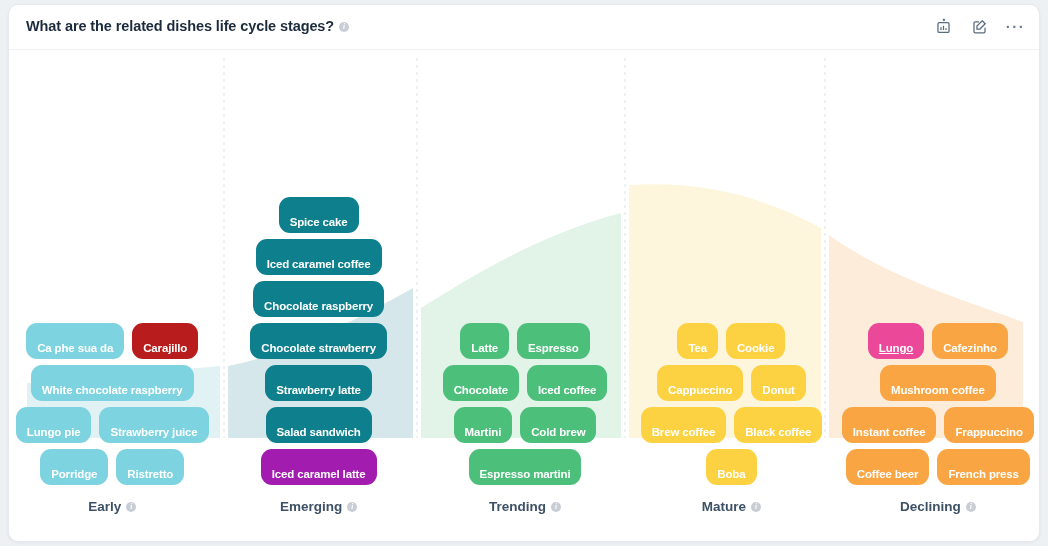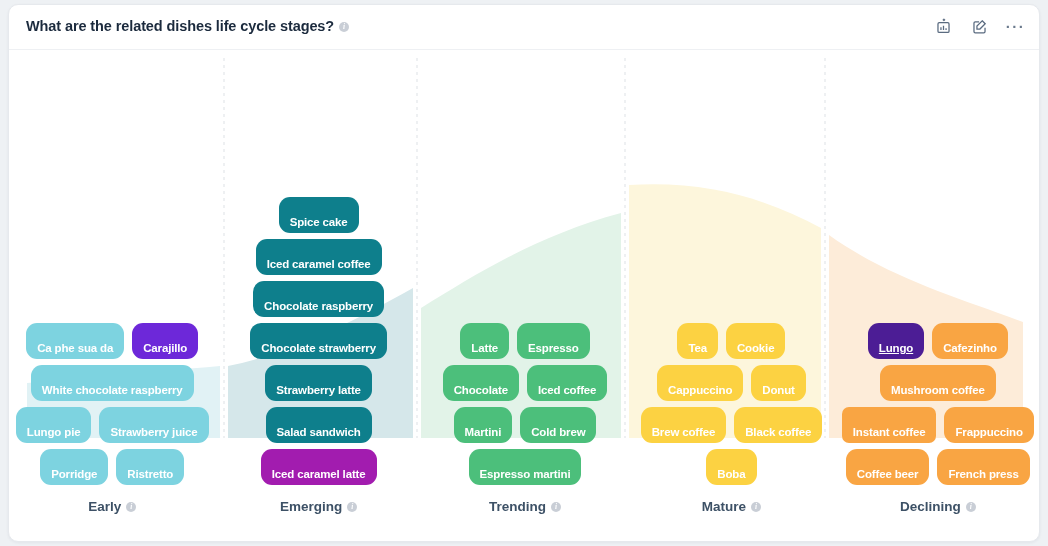--- a/index.html
+++ b/index.html
@@ -183,21 +183,21 @@
         <line x1="616" y1="8" x2="616" y2="388"></line>
         <line x1="816" y1="8" x2="816" y2="388"></line>
       </g>
     </svg>
 
     <div id="cols">
 
       <div class="col">
         <div class="pills">
           <span class="pill" style="background: rgb(125, 211, 224);">Ca phe sua da</span>
-          <span class="pill" style="background: #6d28d9;">Carajillo</span>
+          <span class="pill" style="background: #b91c1c;">Carajillo</span>
           <span class="pill" style="background: rgb(125, 211, 224);">White chocolate raspberry</span>
           <span class="pill" style="background: rgb(125, 211, 224);">Lungo pie</span>
           <span class="pill" style="background: rgb(125, 211, 224);">Strawberry juice</span>
           <span class="pill" style="background: rgb(125, 211, 224);">Porridge</span>
           <span class="pill" style="background: rgb(125, 211, 224);">Ristretto</span>
         </div>
         <div class="stage-label">
           <span>Early</span><span class="info-dot">i</span>
         </div>
       </div>
@@ -242,24 +242,24 @@
           <span class="pill" style="background: rgb(252, 210, 66);">Black coffee</span>
           <span class="pill" style="background: rgb(252, 210, 66);">Boba</span>
         </div>
         <div class="stage-label">
           <span>Mature</span><span class="info-dot">i</span>
         </div>
       </div>
 
       <div class="col">
         <div class="pills">
-          <span class="pill" style="background: #4c1d95; text-decoration: underline;">Lungo</span>
+          <span class="pill" style="background: #ec4899; text-decoration: underline;">Lungo</span>
           <span class="pill" style="background: rgb(249, 165, 67);">Cafezinho</span>
           <span class="pill" style="background: rgb(249, 165, 67);">Mushroom coffee</span>
-          <span class="pill" style="background: rgb(249, 165, 67); border-radius: 7px;">Instant coffee</span>
+          <span class="pill" style="background: rgb(249, 165, 67);">Instant coffee</span>
           <span class="pill" style="background: rgb(249, 165, 67);">Frappuccino</span>
           <span class="pill" style="background: rgb(249, 165, 67);">Coffee beer</span>
           <span class="pill" style="background: rgb(249, 165, 67);">French press</span>
         </div>
         <div class="stage-label">
           <span>Declining</span><span class="info-dot">i</span>
         </div>
       </div>
 
     </div>

